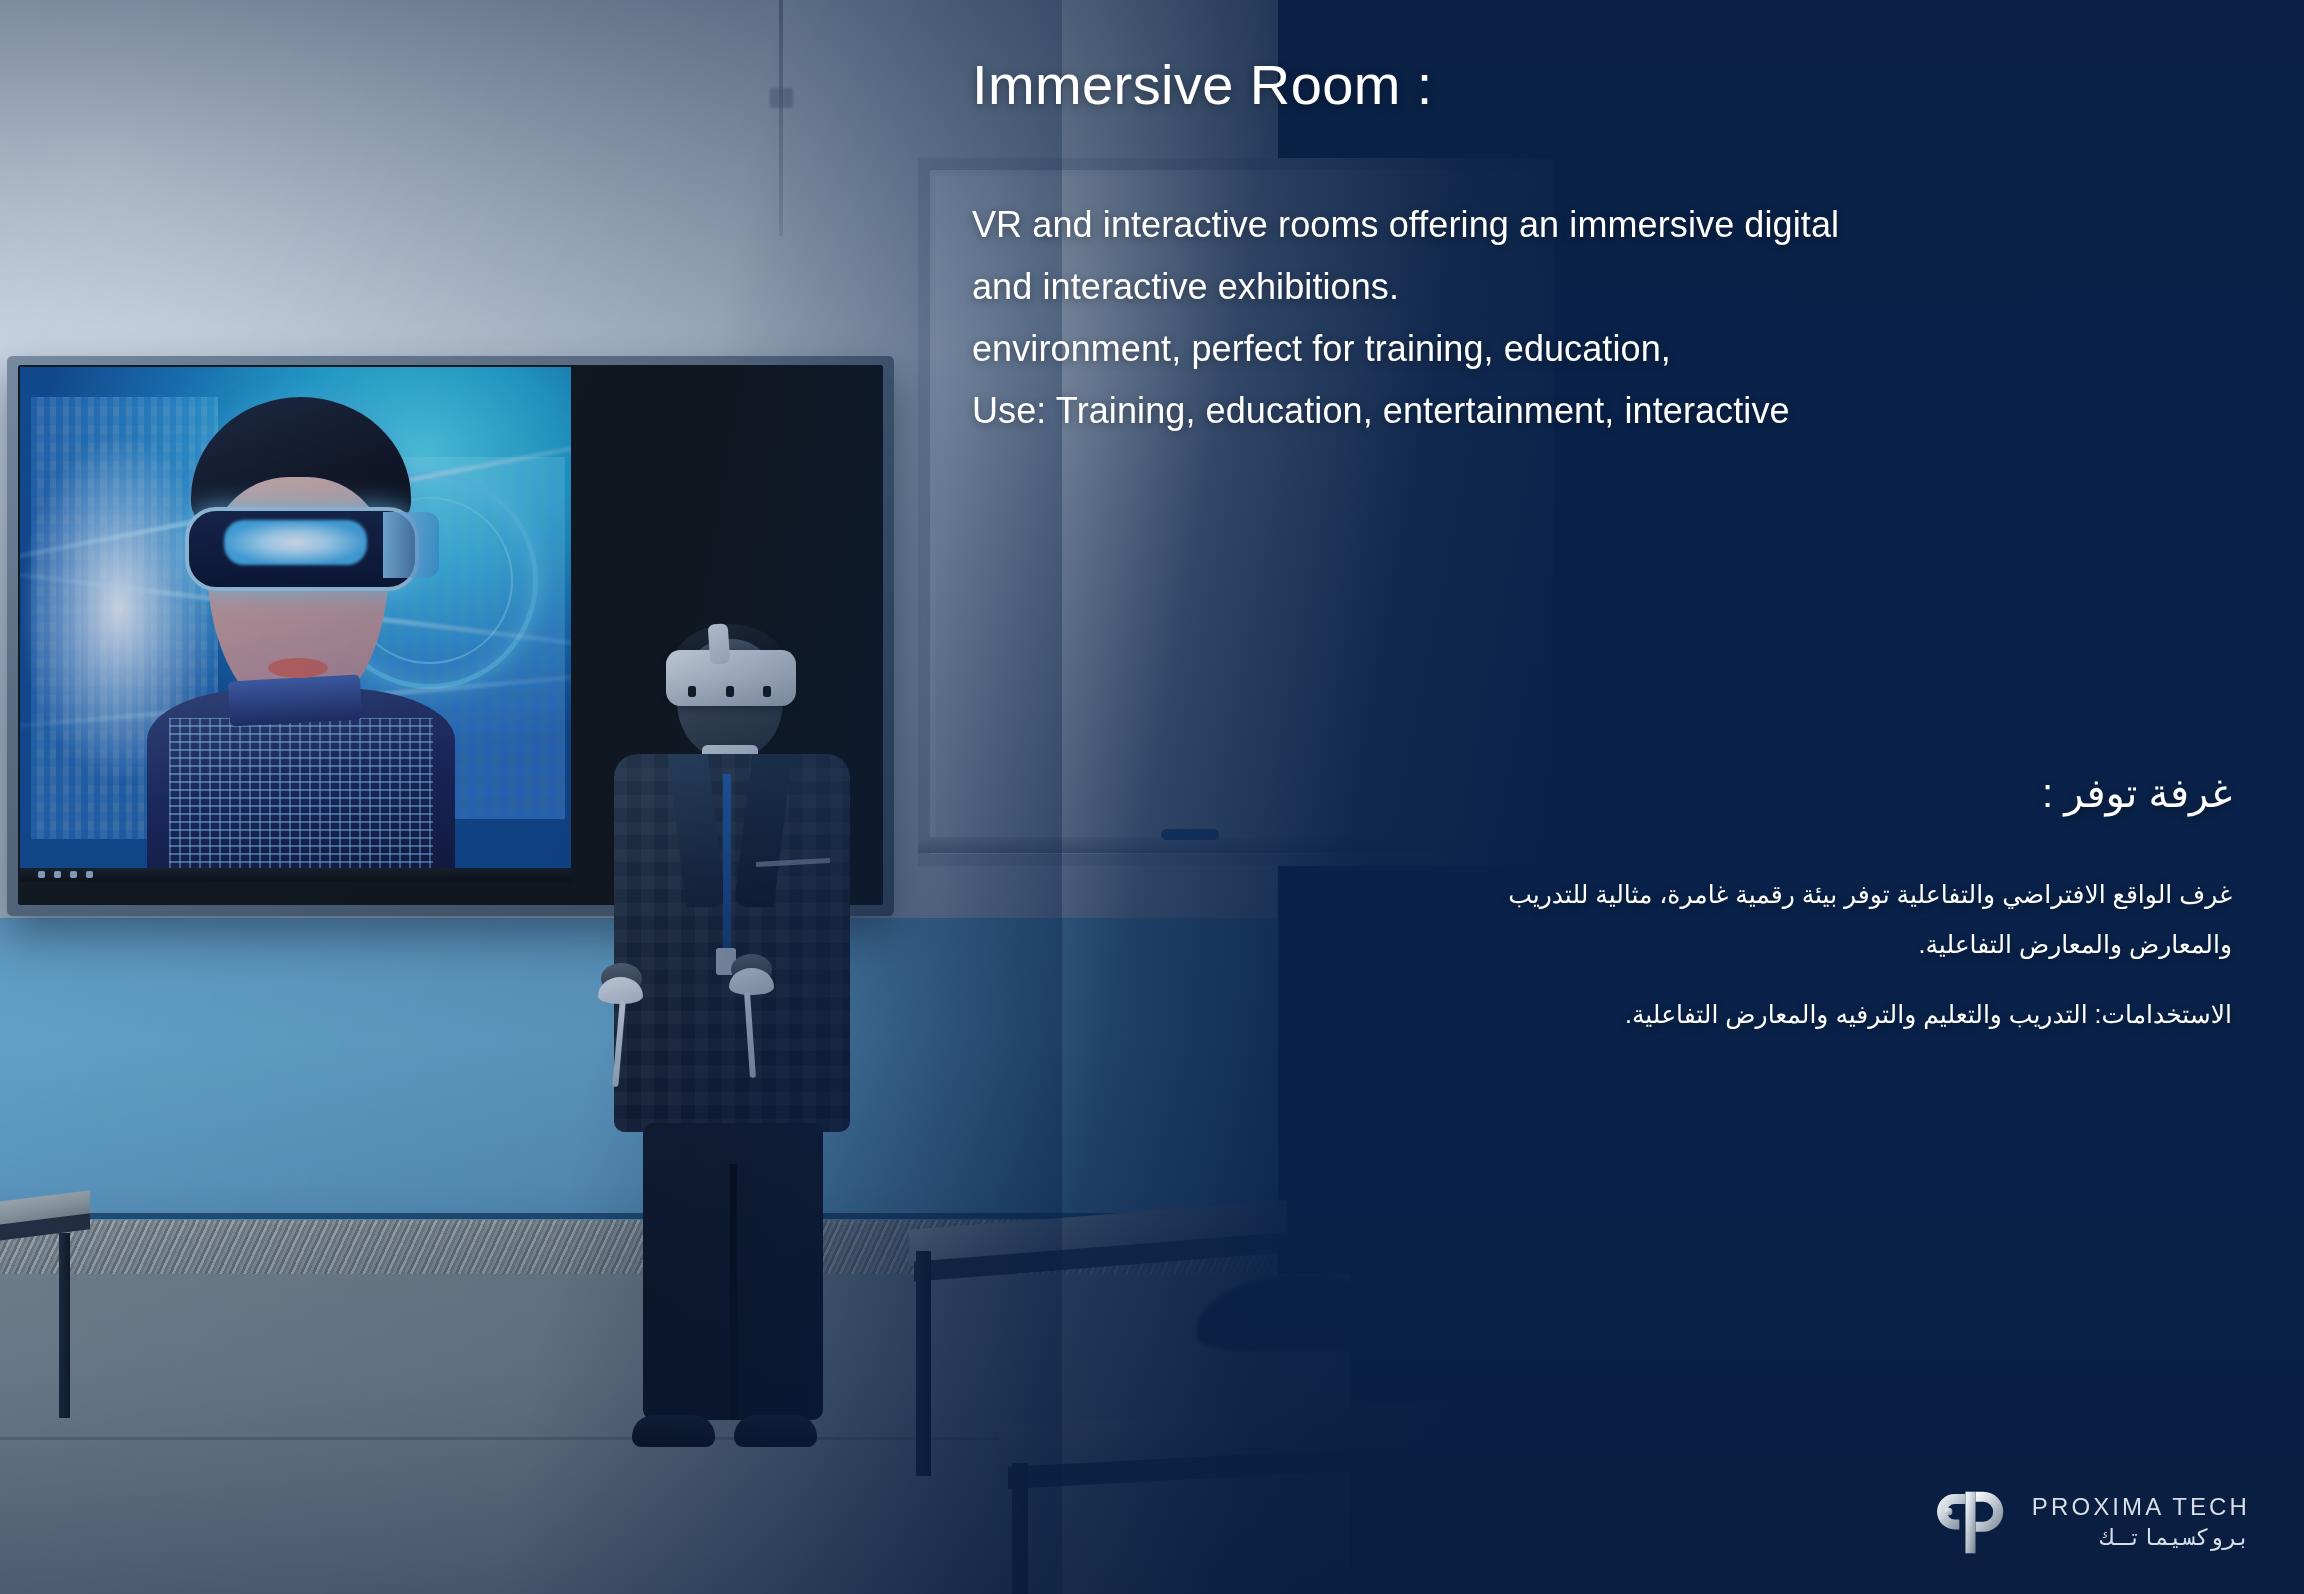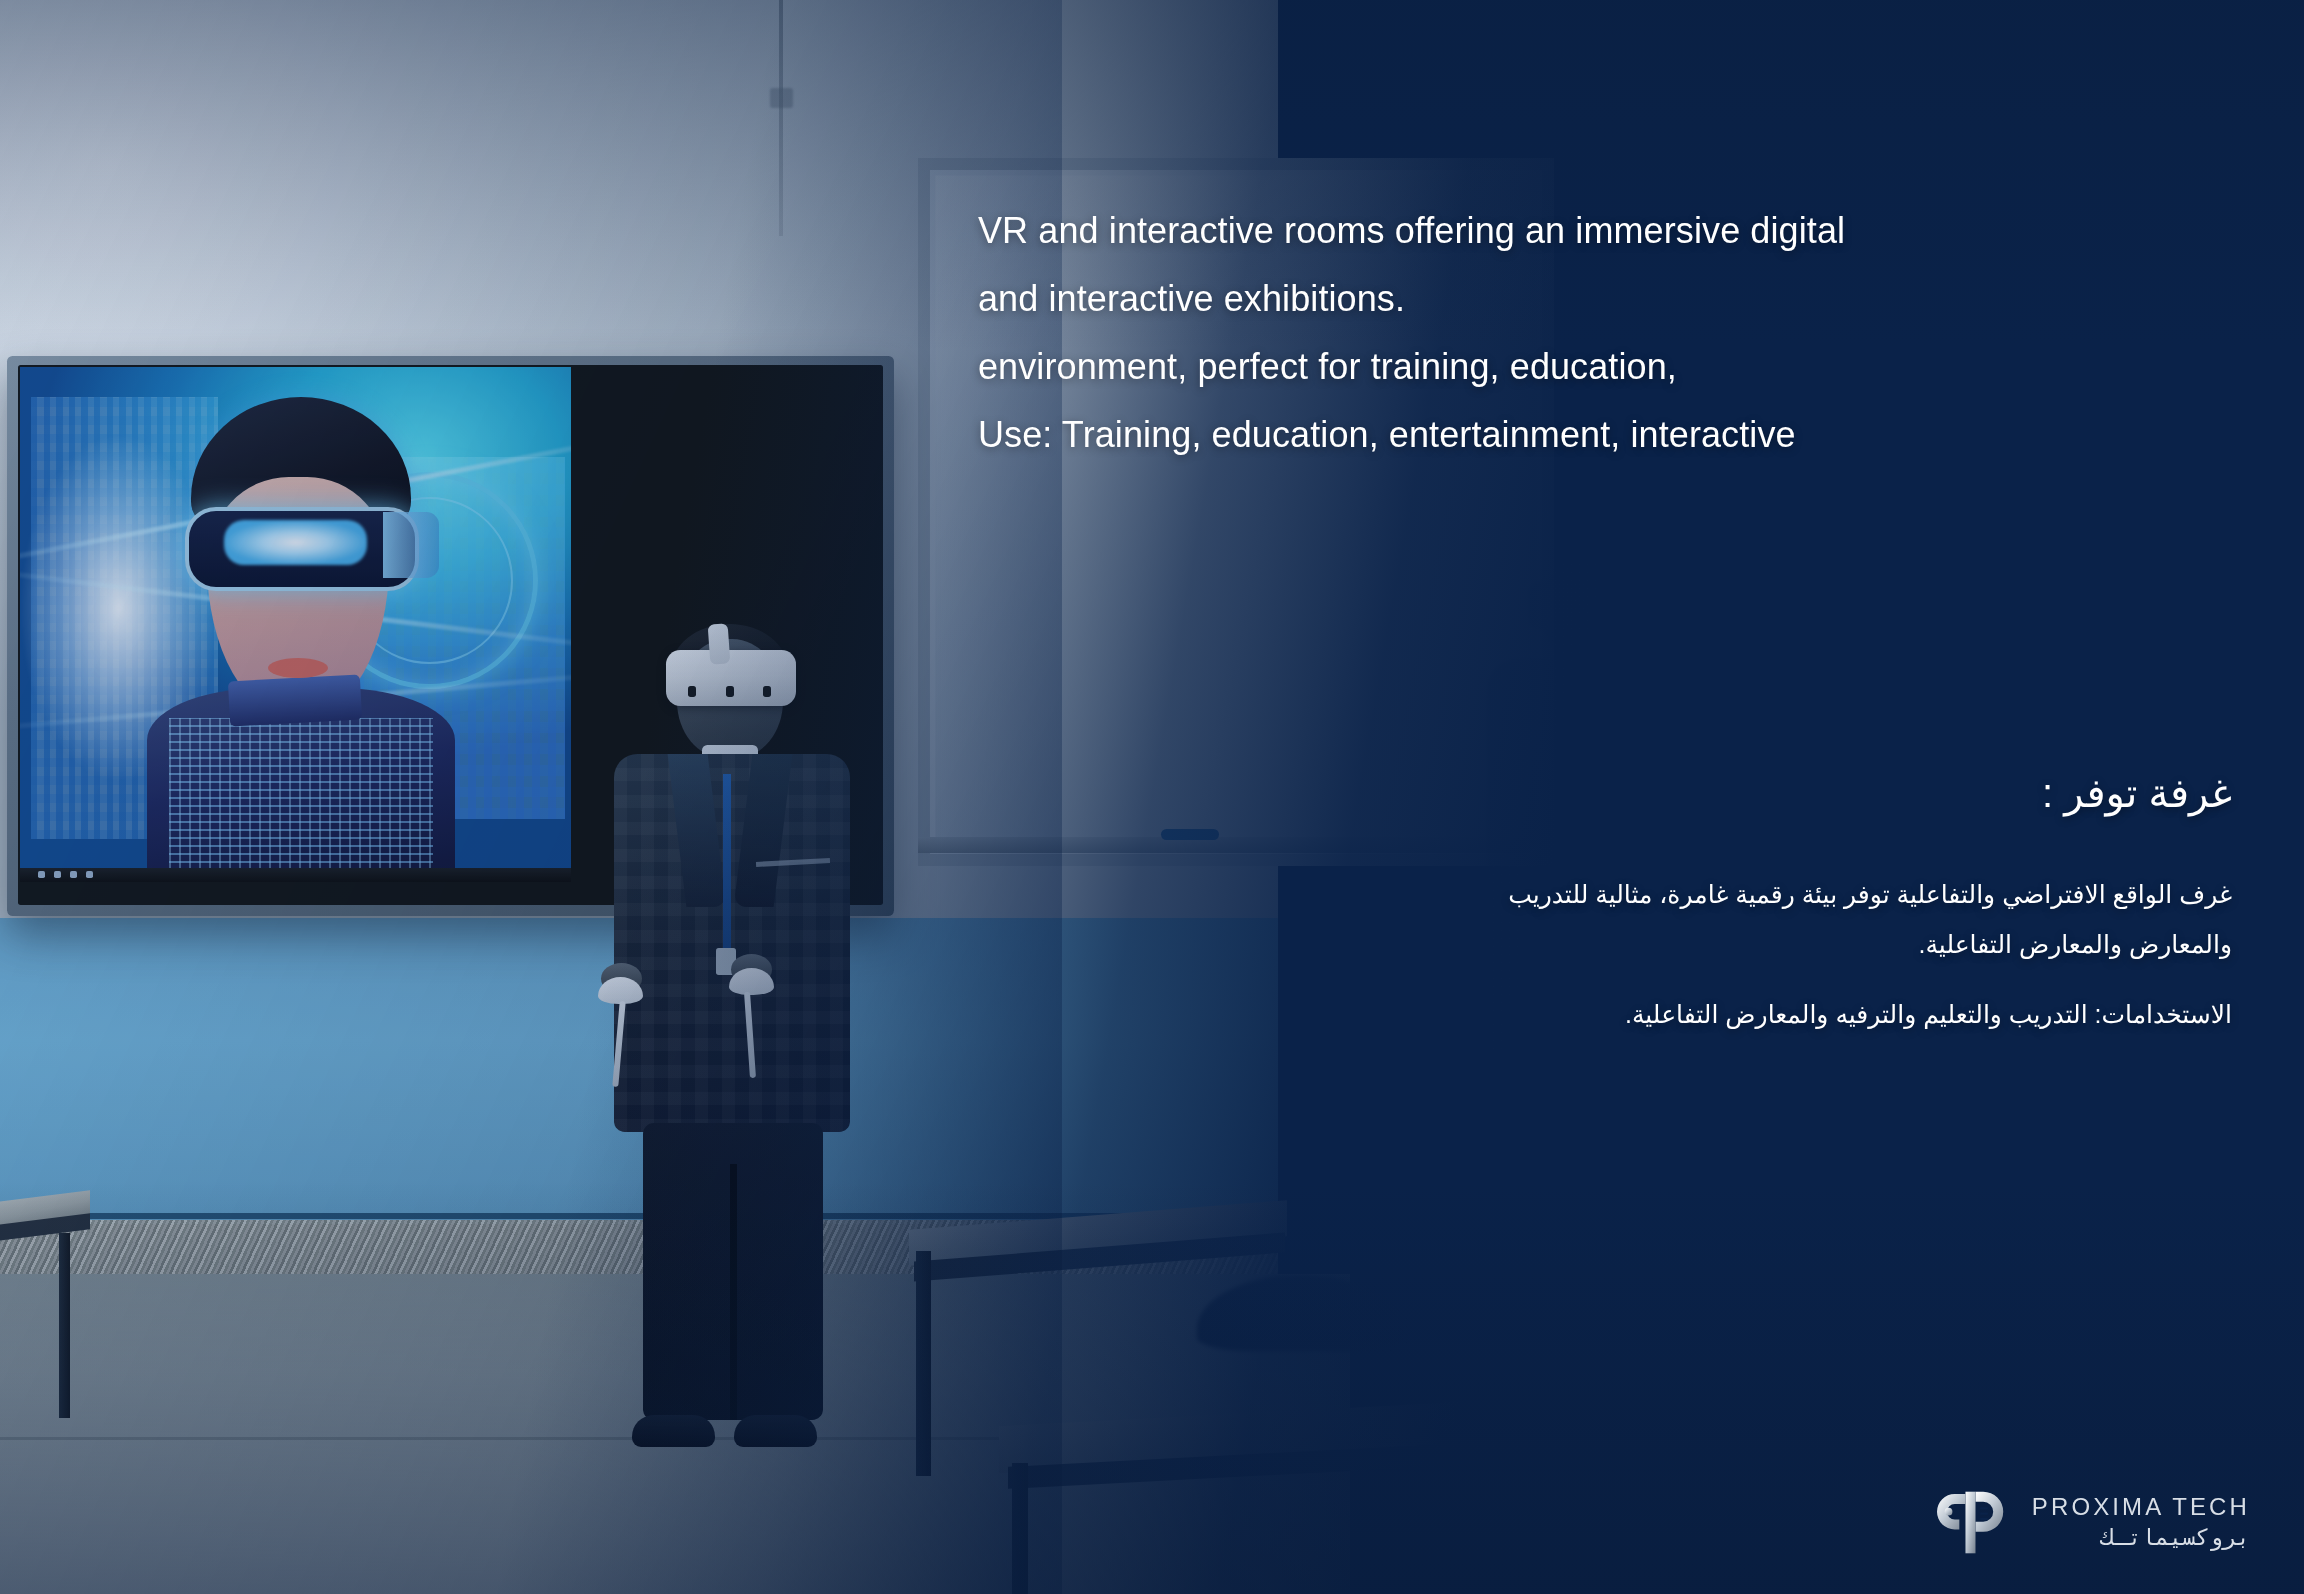--- a/index.html
+++ b/index.html
@@ -387,21 +387,21 @@
     font-size:56px;font-weight:300;color:#ffffff;
     letter-spacing:0.4px;line-height:1.1;
     text-shadow:0 1.8px 9px rgba(0,0,0,.40);
   }
   .en-body{
     position:absolute;left:972px;top:194px;width:1242px;
     font-size:36px;font-weight:300;color:#ffffff;
     line-height:1.72;letter-spacing:0.1px;
     text-shadow:0 1.8px 8px rgba(0,0,0,.38);
   }
-  .en-body p{margin:6px;}
+  .en-body p{margin:0;}
 
   .ar-title{
     position:absolute;right:72px;top:770px;
     font-size:40px;font-weight:400;color:#ffffff;
     direction:rtl;text-align:right;
     text-shadow:0 1.8px 8px rgba(0,0,0,.38);
   }
   .ar-body{
     position:absolute;right:72px;top:869px;width:1260px;
     font-size:25px;font-weight:400;color:#ffffff;
@@ -533,20 +533,21 @@
       <div class="desk-leg"></div>
     </div>
 
     <div class="tint-blue-wash"></div>
     <div class="tint-right"></div>
     <div class="tint-vignette"></div>
   </div>
 
   <div class="content">
 
+    <div class="title">Immersive Room :</div>
 
     <div class="en-body">
       <p>VR and interactive rooms offering an immersive digital</p>
       <p>and interactive exhibitions.</p>
       <p>environment, perfect for training, education,</p>
       <p>Use: Training, education, entertainment, interactive</p>
     </div>
 
     <div class="ar-title">غرفة توفر :</div>
 

